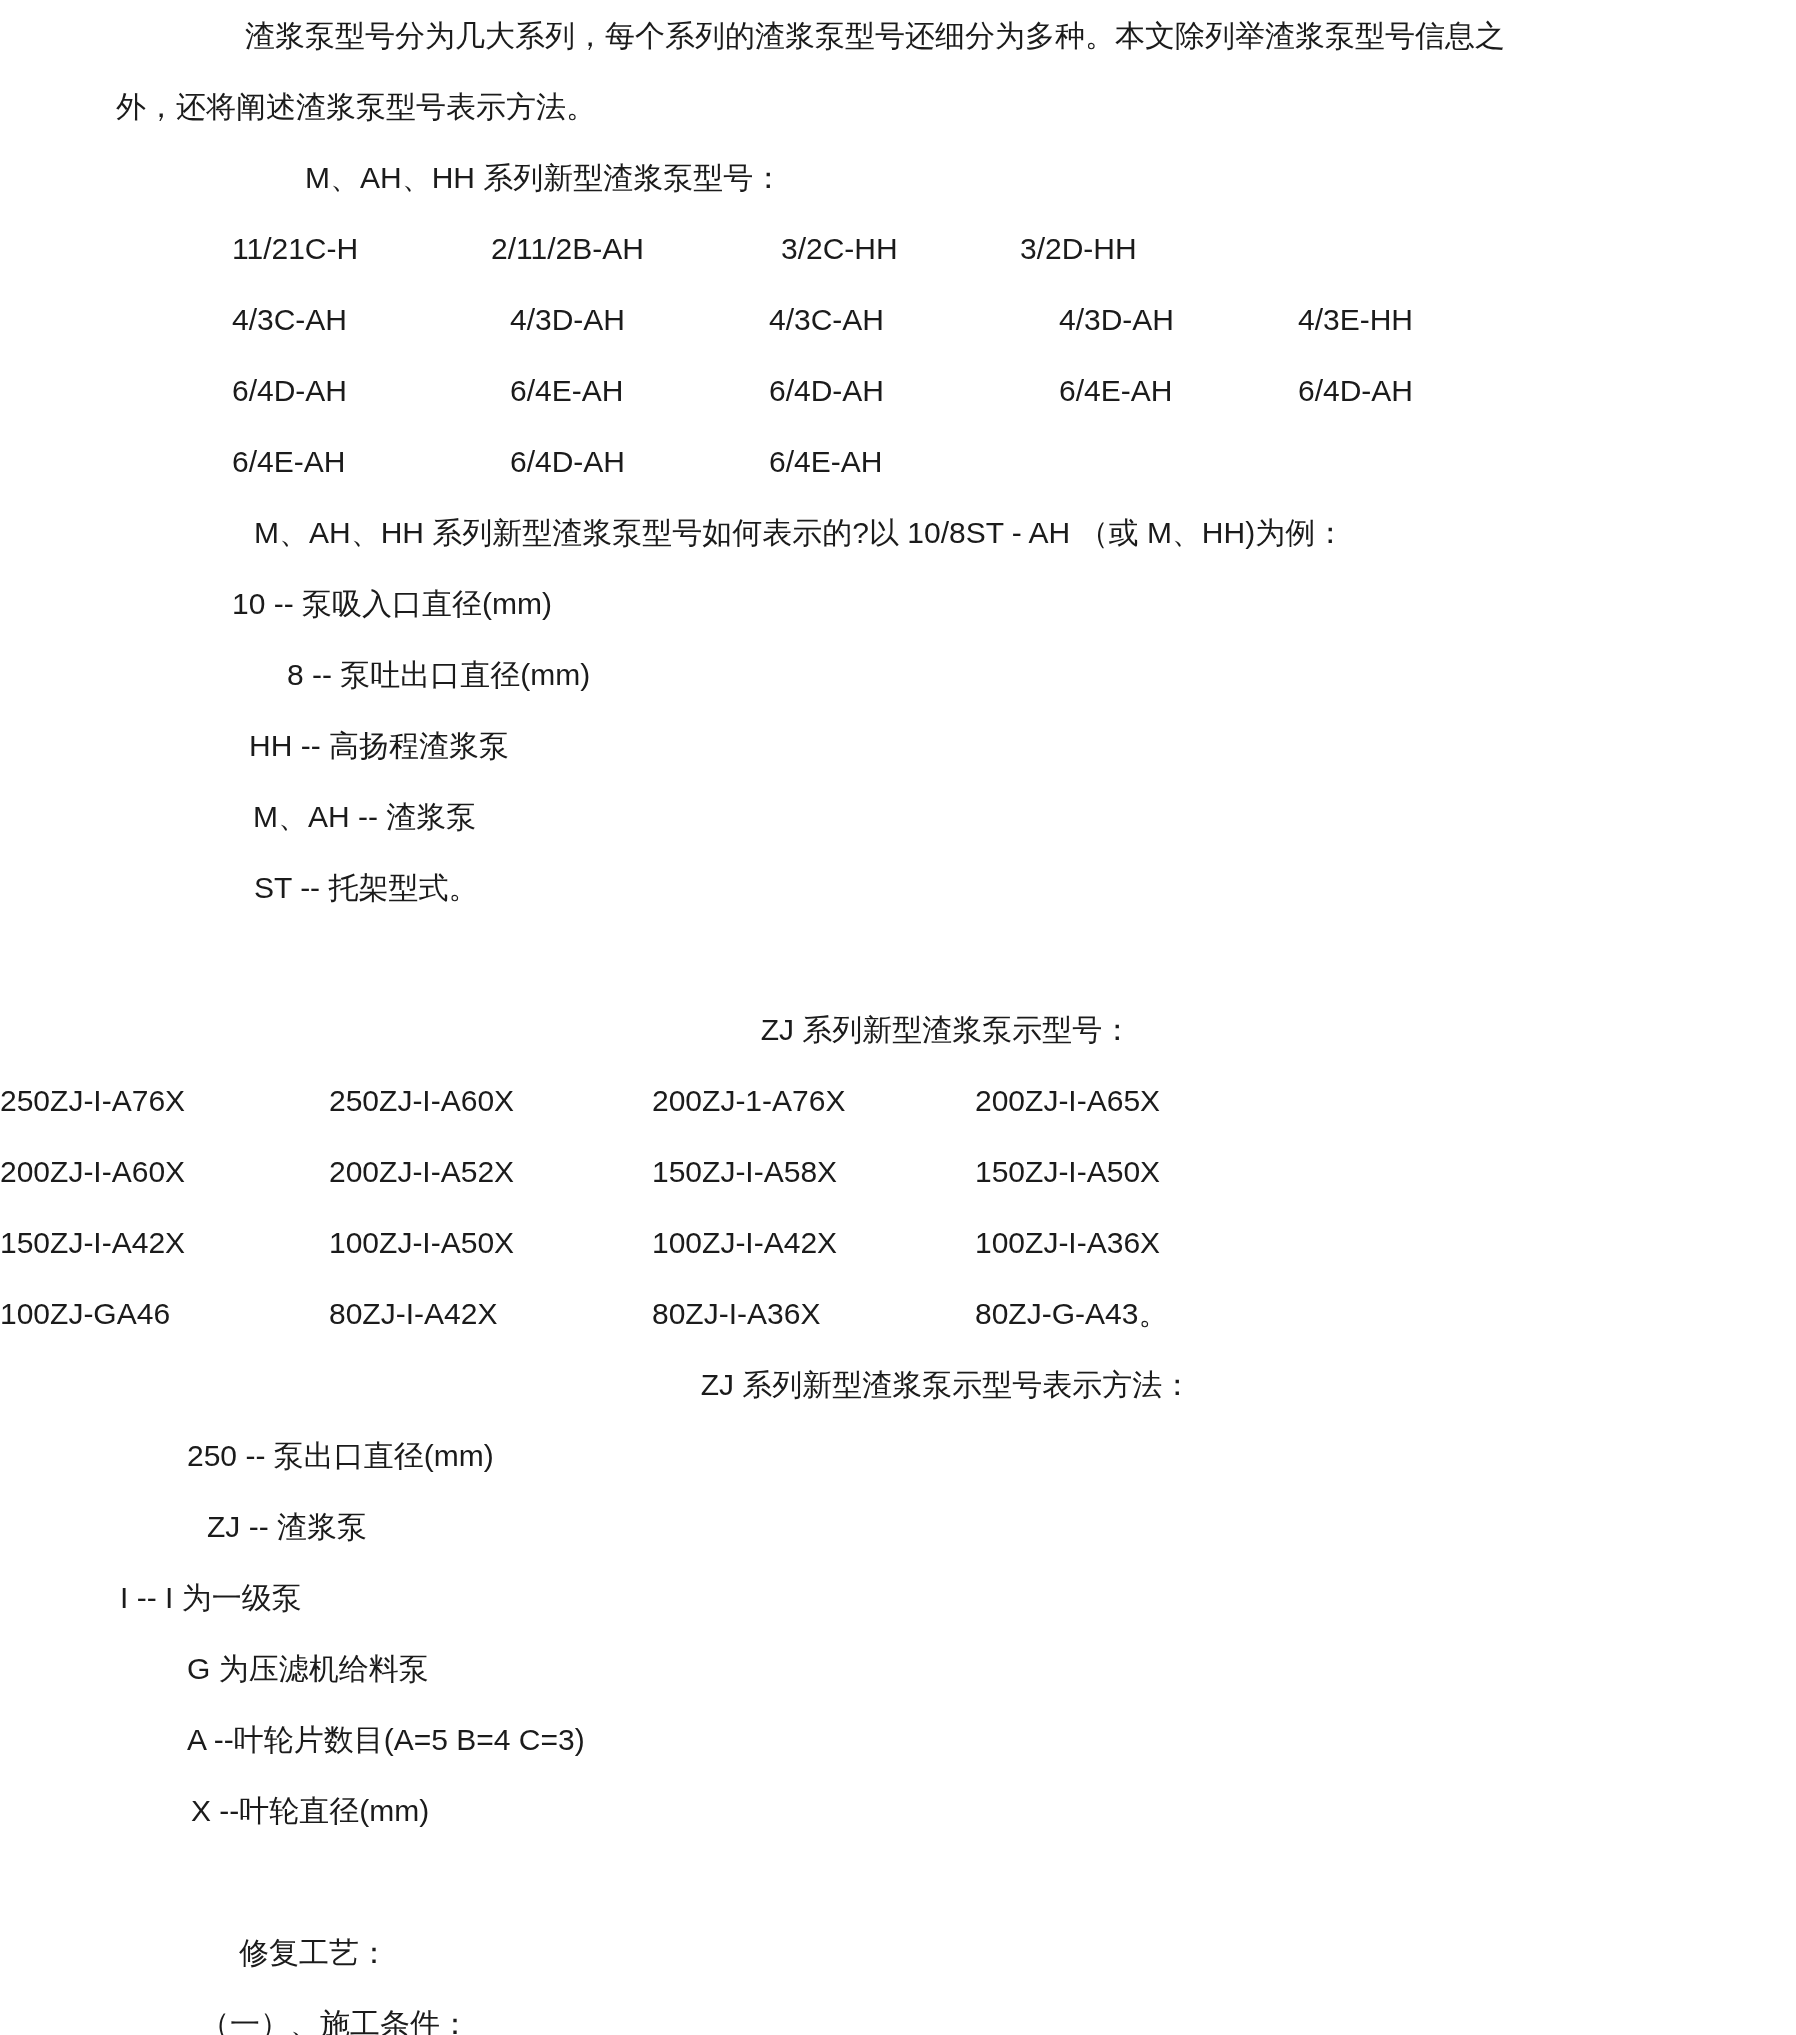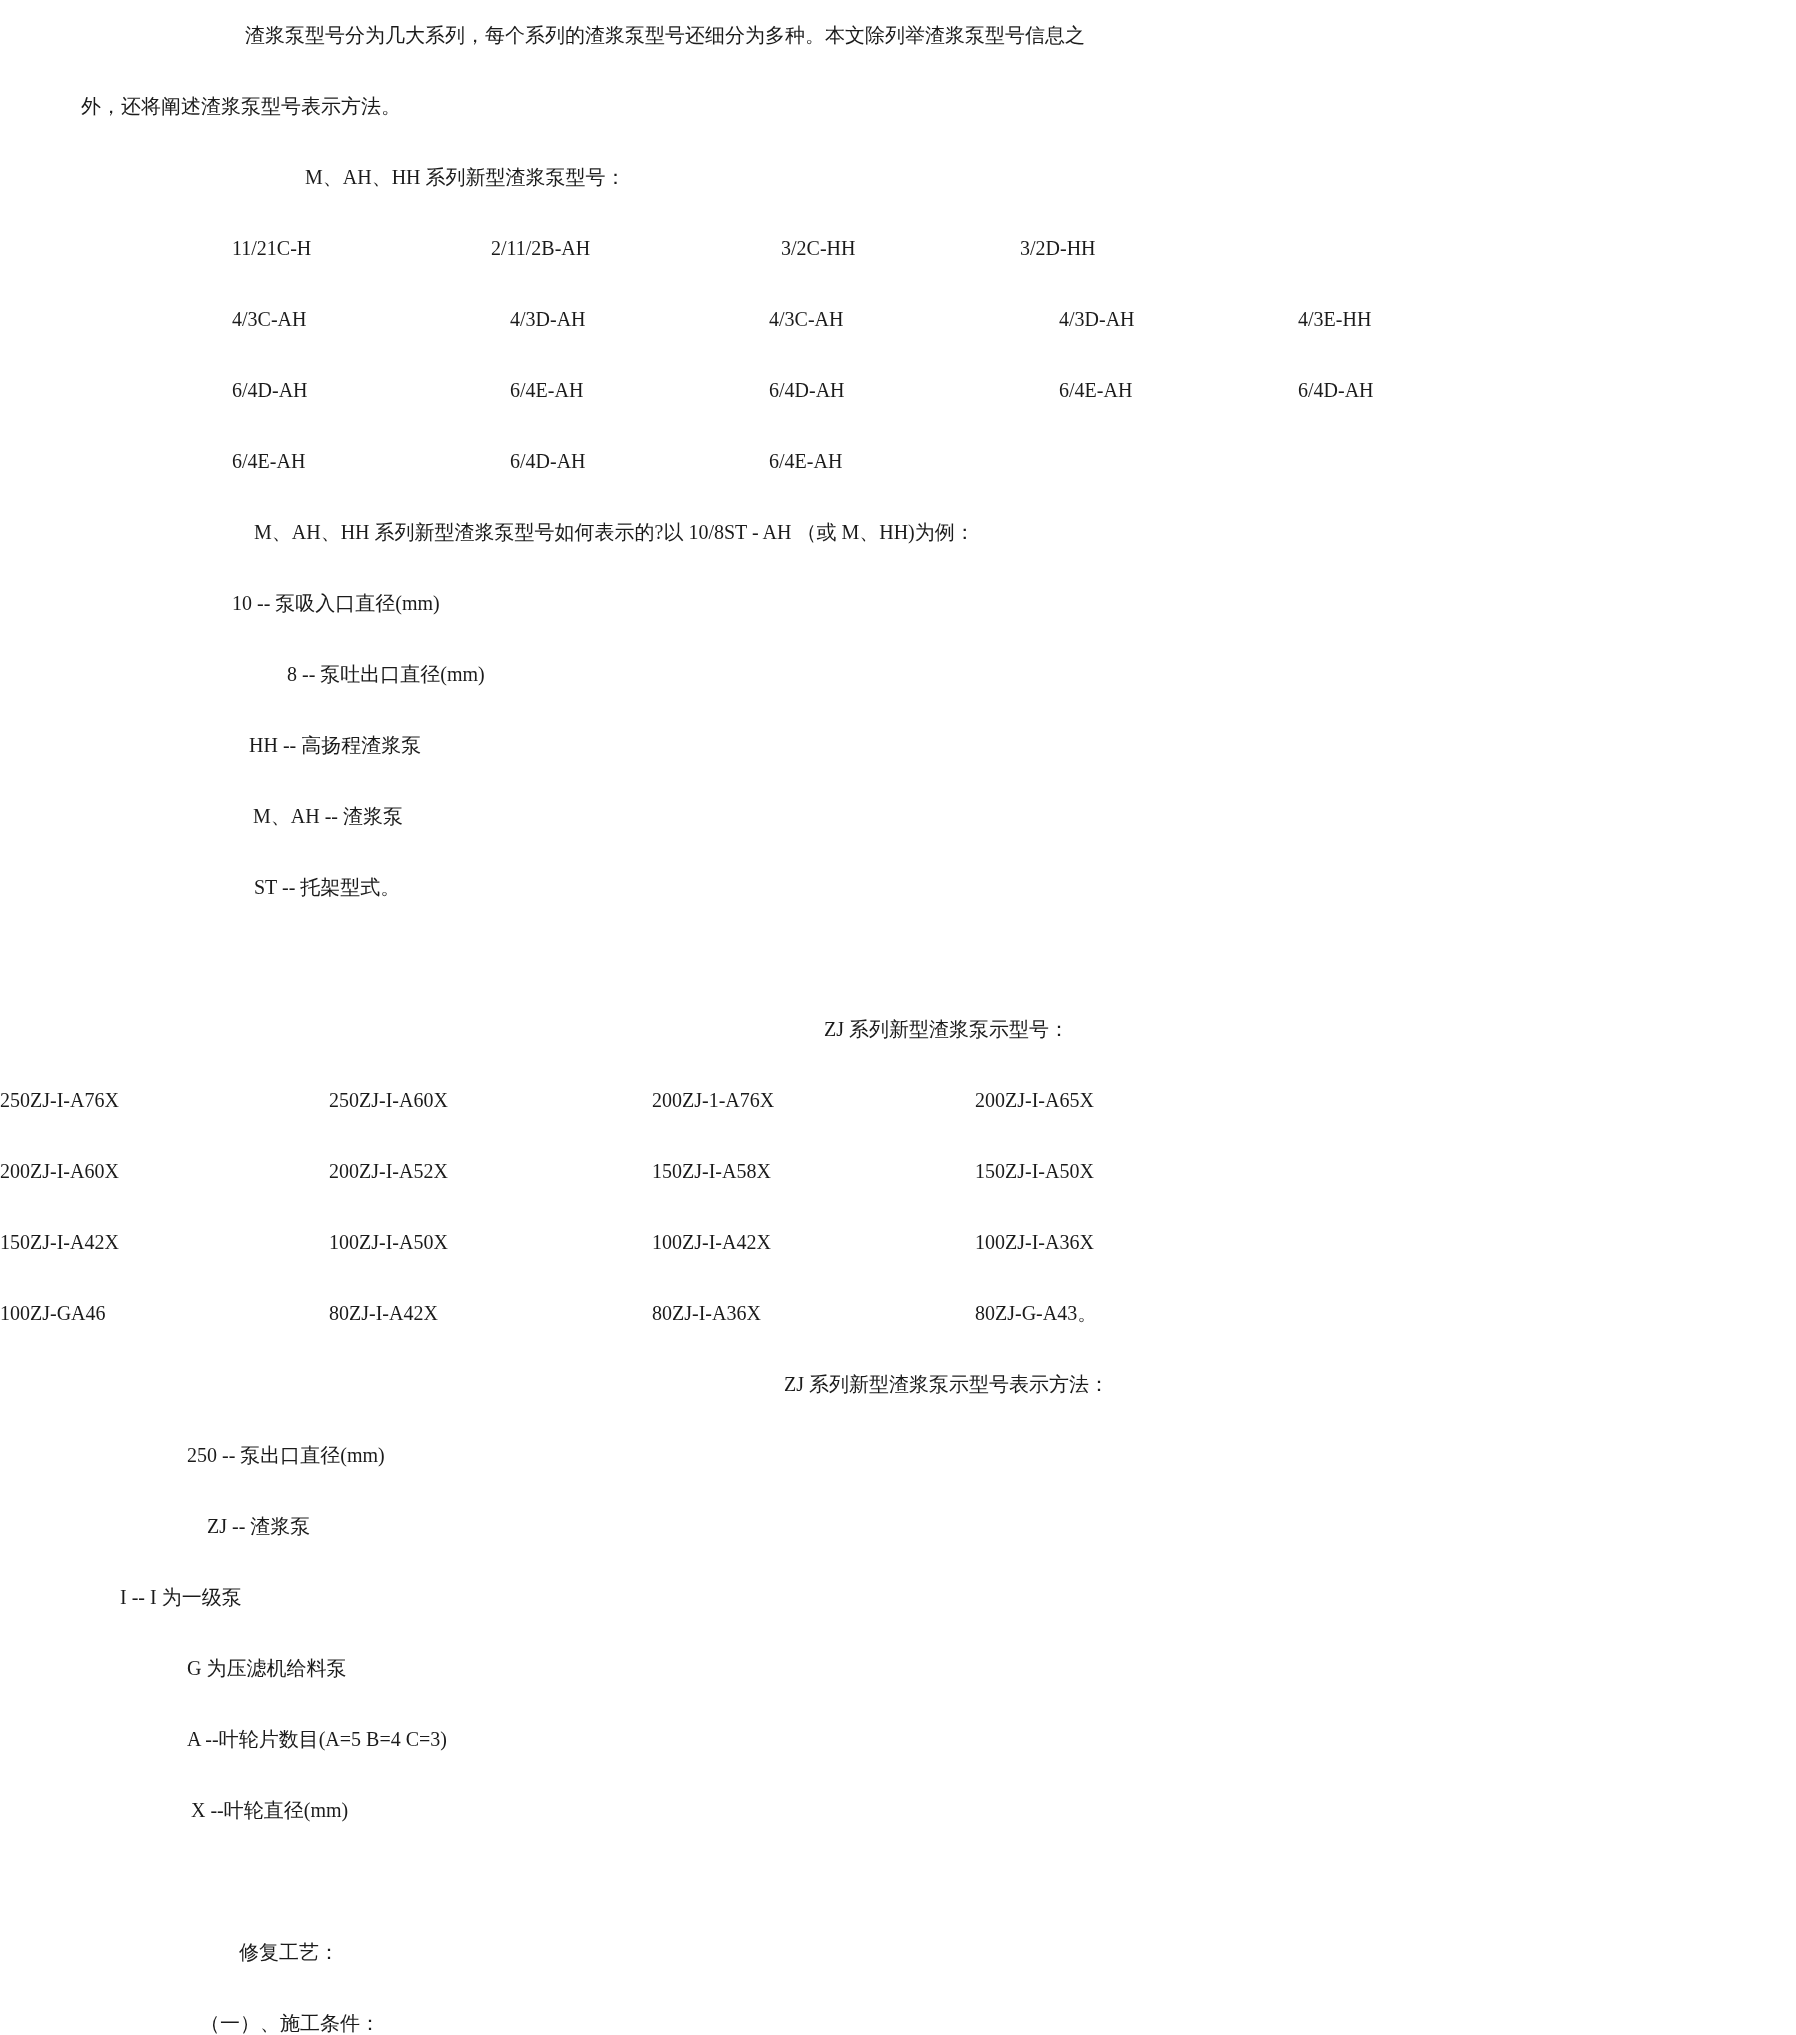--- a/index.html
+++ b/index.html
@@ -2,34 +2,34 @@
 <html style="font-size:11.6px"><head>
 <meta charset="utf-8">
 <style>
   html, body { margin: 0; padding: 0; background: #ffffff; }
   .page {
     position: relative;
     width: 1797px;
     height: 2035px;
     background: #ffffff;
     color: #1b1b1b;
-    font-family: Liberation Serif, serif;
-    font-size: 20px;
+    font-family: Liberation Sans, sans-serif;
+    font-size: 30px;
     overflow: hidden;
   }
   .line {
     line-height: 71px;
     height: 71px;
     white-space: pre;
   }
   .blank { height: 71px; }
 
   
   .ind-intro1 { padding-left: 245px; }
-  .ind-intro2 { padding-left: 81px; }
+  .ind-intro2 { padding-left: 116px; }
   .ind-mhead  { padding-left: 265px; margin-left: 40px; }
   .ind-mexp   { padding-left: 254px; }
   .ind-d0 { padding-left: 232px; }
   .ind-d1 { padding-left: 239px; margin-left: 48px; }
   .ind-d2 { padding-left: 249px; }
   .ind-d3 { padding-left: 253px; }
   .ind-d4 { padding-left: 254px; }
   .ind-zhead { padding-left: 96px; text-align: center; }
   .ind-z0 { padding-left: 187px; }
   .ind-z1 { padding-left: 187px; margin-left: 20px; }

